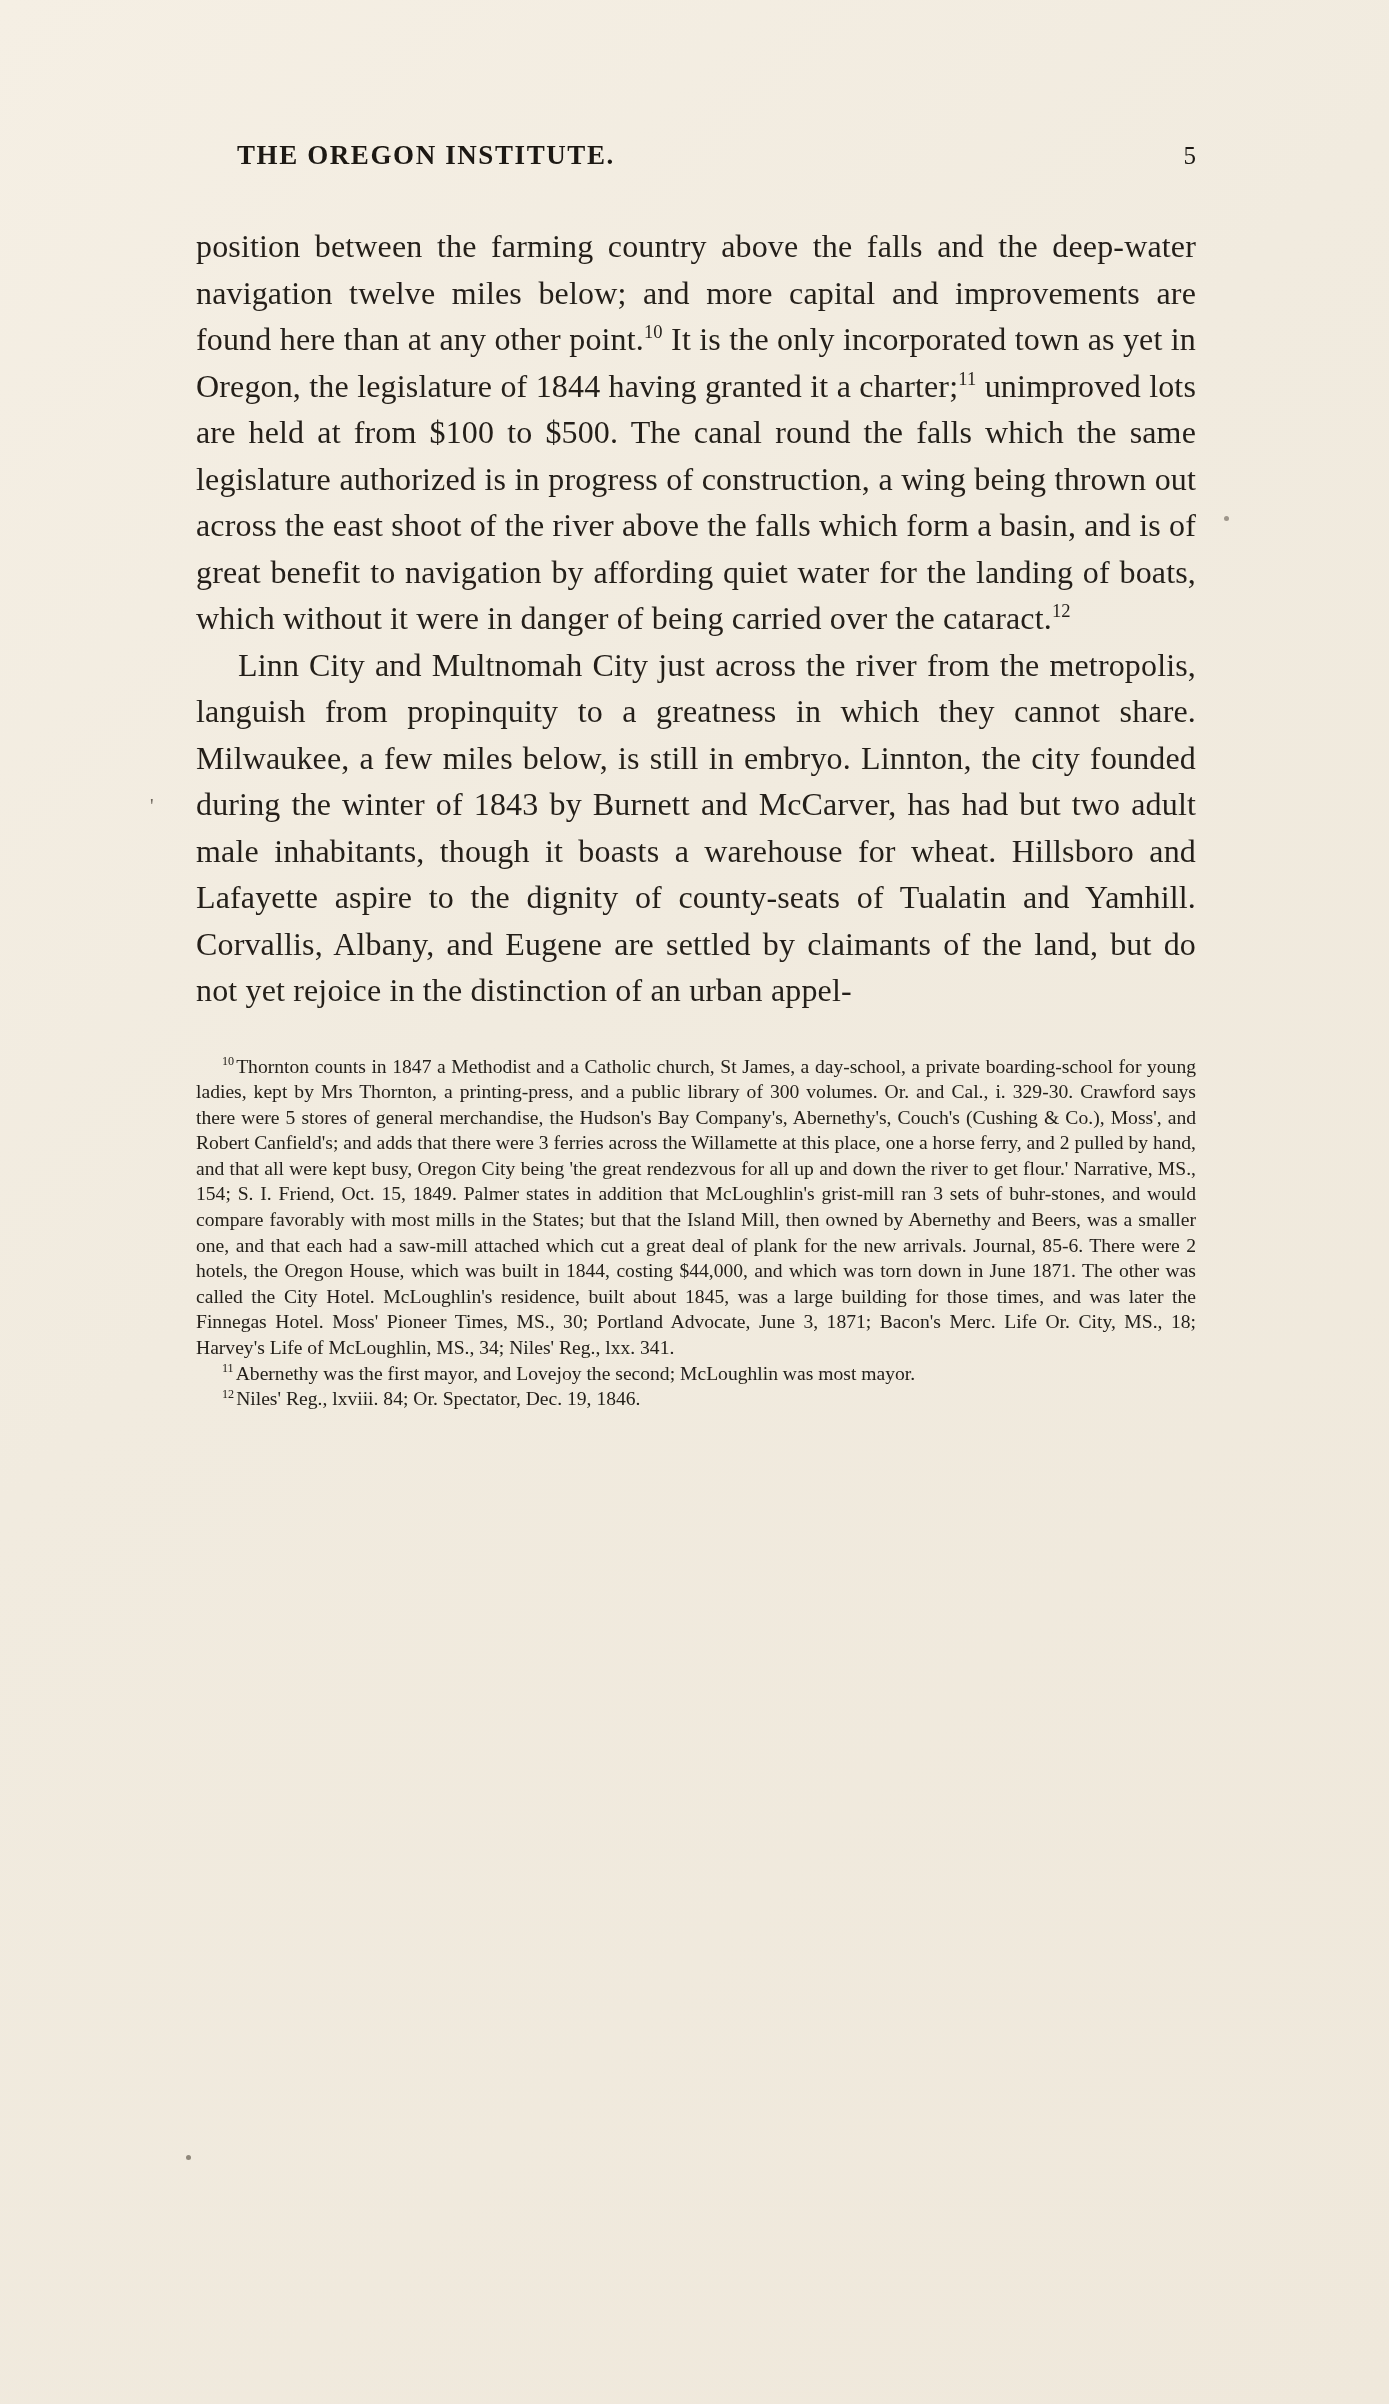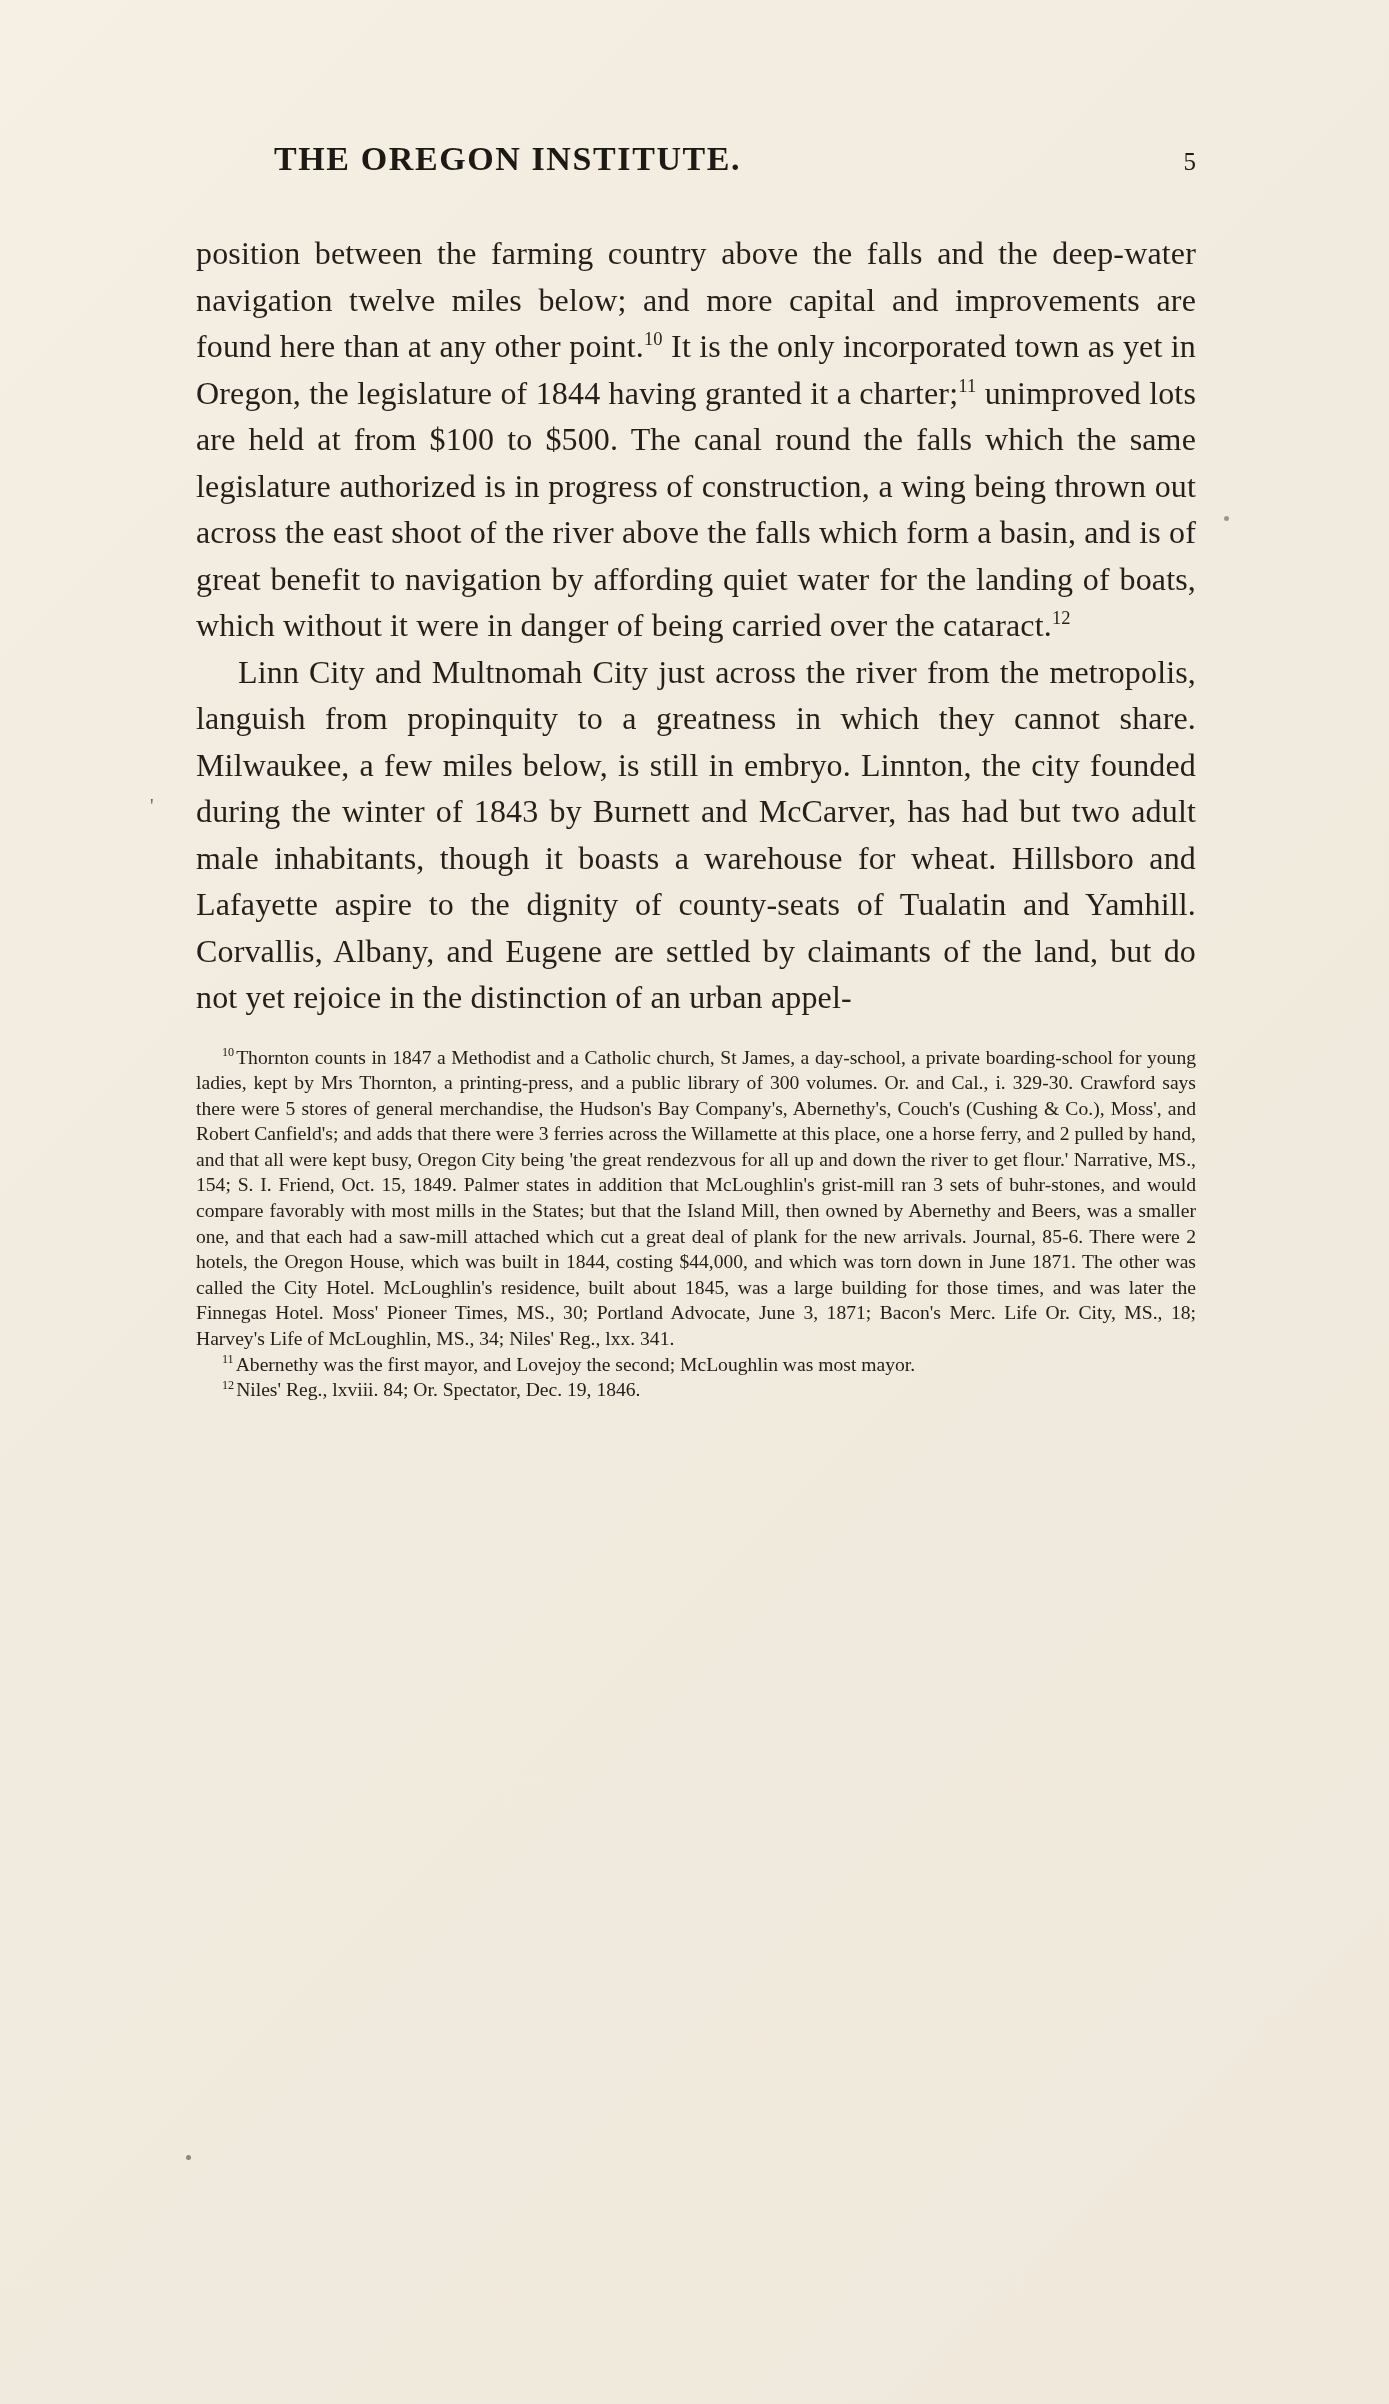--- a/index.html
+++ b/index.html
@@ -28,25 +28,25 @@
     top: 140px;
     width: 1000px;
   }
   .header {
     display: flex;
     align-items: baseline;
     justify-content: space-between;
     margin-bottom: 52px;
   }
   .header-title {
-    font-size: 34px;
+    font-size: 27px;
     letter-spacing: 1.6px;
     font-weight: 600;
     color: #1d1914;
-    margin-left: 78px;
+    margin-left: 41px;
   }
   .header-page {
     font-size: 25px;
     color: #1d1914;
   }
   .body-text p {
     margin: 0;
     font-size: 32px;
     line-height: 46.5px;
     text-align: justify;
@@ -56,21 +56,21 @@
   }
   .body-text p.indent {
     text-indent: 42px;
   }
   sup {
     font-size: 0.58em;
     vertical-align: super;
     line-height: 0;
   }
   .footnotes {
-    margin-top: 24px;
+    margin-top: 40px;
     font-size: 19.6px;
     line-height: 25.6px;
     text-align: justify;
     color: #24201a;
   }
   .footnotes .fn {
     margin: 0 0 0 0;
   }
   .footnotes .fn.indent {
     text-indent: 26px;

